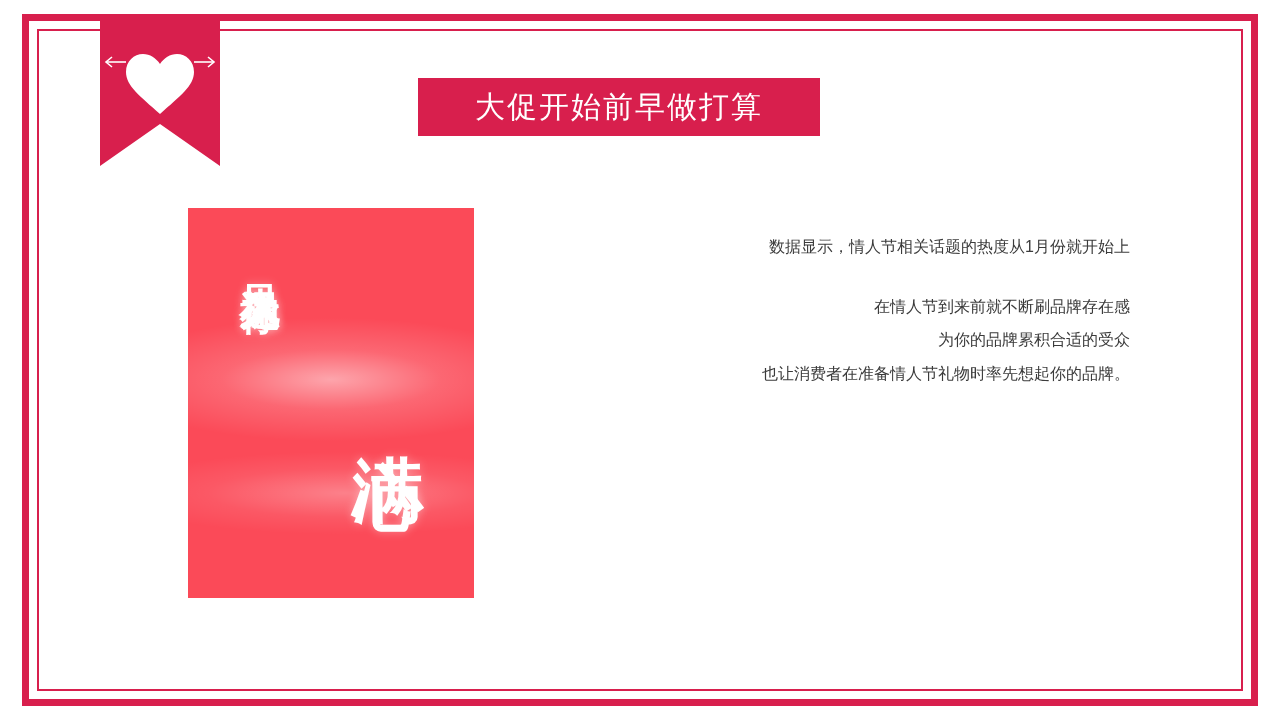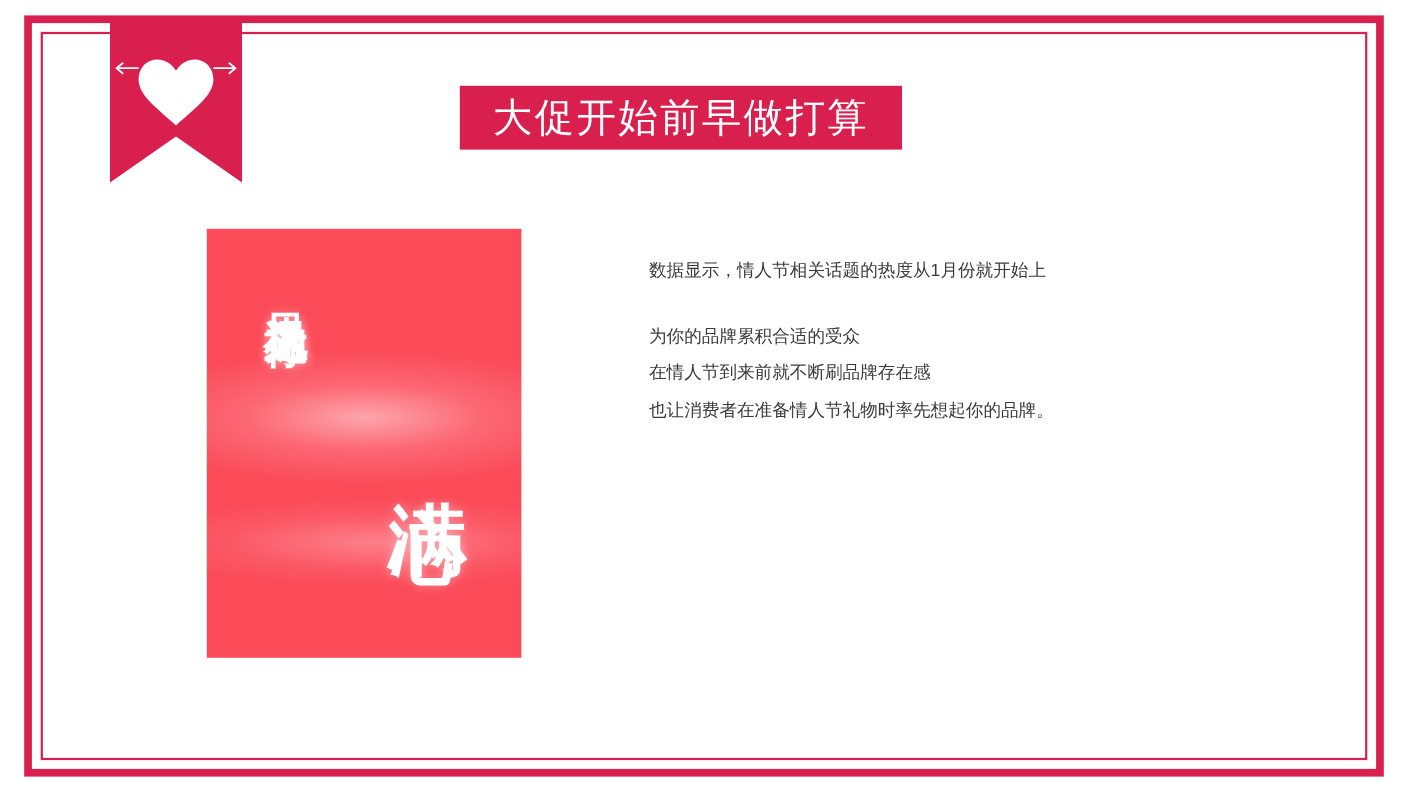--- a/index.html
+++ b/index.html
@@ -59,21 +59,21 @@
     top: 78px;
     width: 402px;
     height: 58px;
     background: #d81f4d;
     display: flex;
     align-items: center;
     justify-content: center;
   }
   .title-text {
     color: #ffffff;
-    font-size: 36px;
+    font-size: 30px;
     letter-spacing: 2px;
     font-weight: normal;
     line-height: 1;
     white-space: nowrap;
   }
 
   
   .poster {
     position: absolute;
     left: 188px;
@@ -145,20 +145,21 @@
     position: absolute;
     left: 590px;
     top: 230px;
     width: 540px;
     color: #3b3b3b;
     font-size: 16px;
     line-height: 2.1;
   }
   .para {
     margin: 0 0 26px 0;
+    text-align: right;
   }
   .para:last-child {
     margin-bottom: 0;
   }
   .para .line {
     display: block;
     white-space: nowrap;
   }
 </style>
 </head>
@@ -194,19 +195,19 @@
       <div class="v-col mid">期待</div>
       <div class="v-col small">只为遇见你</div>
     </div>
   </div>
 
   <div class="body-copy">
     <p class="para">
       <span class="line">数据显示，情人节相关话题的热度从1月份就开始上</span>
     </p>
     <p class="para">
+      <span class="line">在情人节到来前就不断刷品牌存在感</span>
       <span class="line">为你的品牌累积合适的受众</span>
-      <span class="line">在情人节到来前就不断刷品牌存在感</span>
       <span class="line">也让消费者在准备情人节礼物时率先想起你的品牌。</span>
     </p>
   </div>
 
 </div>
 
 </body></html>

